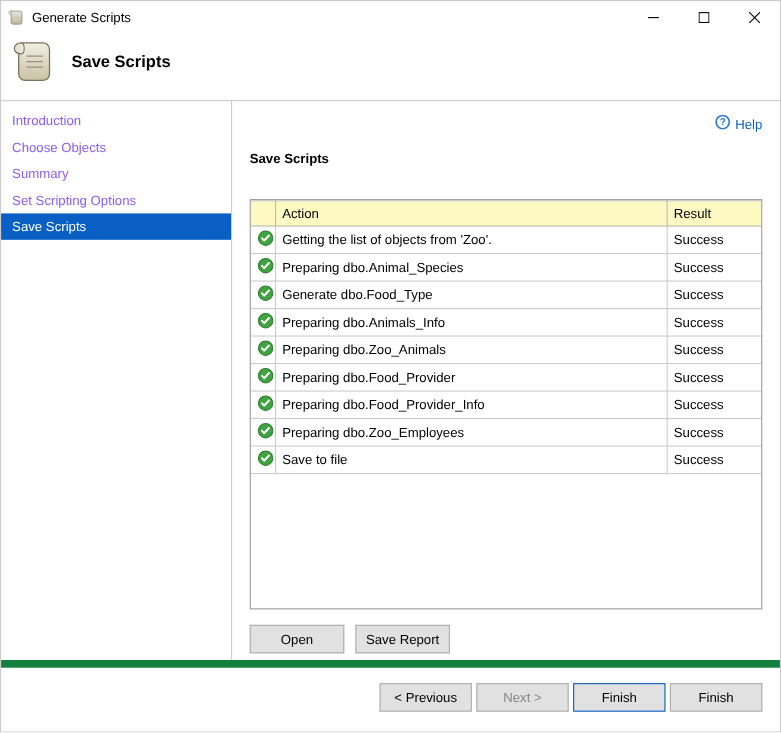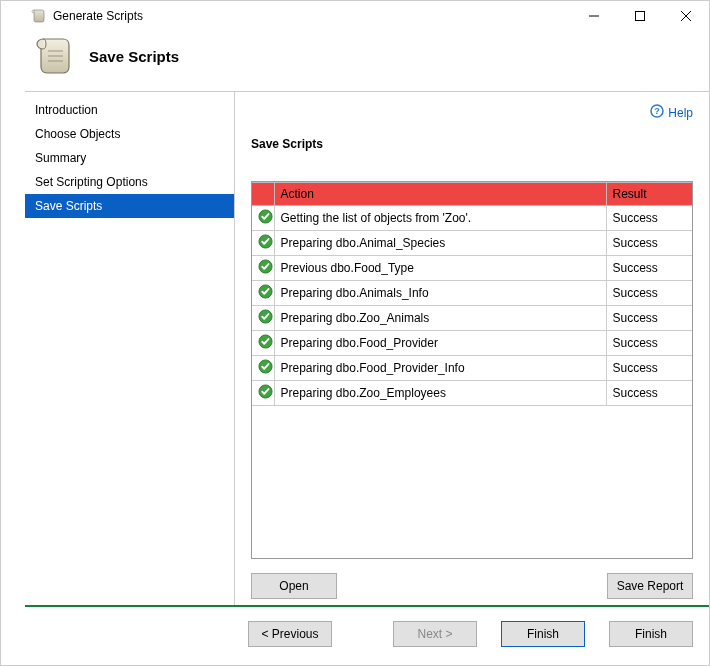--- a/index.html
+++ b/index.html
@@ -6,64 +6,64 @@
   html, body { margin:0; padding:0; }
   body {
     font-family: "Segoe UI", Tahoma, sans-serif;
     font-size: 12px;
     background: #fff;
     color: #000;
     width: 710px;
     height: 666px;
     overflow: hidden;
   }
-  .window { width:710px; height:666px; display:flex; flex-direction:column; border:1px solid #ccc;padding-left:24px; }
+  .window { width:710px; height:666px; display:flex; flex-direction:column; border:1px solid #ccc; }
   .titlebar { display:flex; align-items:center; height:30px; padding:0 0 0 6px; }
   .titlebar .app-icon { width:16px; height:16px; margin-right:6px; }
   .titlebar .title { flex:1; font-size:12px; }
   .titlebar .win-controls { display:flex; }
   .titlebar .win-btn { width:46px; height:30px; display:flex; align-items:center; justify-content:center; cursor:default; }
   .header {
     display:flex; align-items:center;
     padding: 4px 20px 14px 8px;
     border-bottom:1px solid #ccc;
   }
   .scroll-icon { width:42px; height:42px; margin-right:14px; }
   .header-title { font-size:15px; font-weight:bold; }
   .body { flex:1; display:flex; min-height:0; }
   .sidebar { width:210px; border-right:1px solid #ccc; padding-top:6px; }
-  .nav-item { padding:5px 10px; color:#000000; cursor:pointer; }
+  .nav-item { padding:5px 10px; color:#8b5cf6; cursor:pointer; }
   .nav-item.active { background:#0a5fc4; color:#fff; }
   .main { flex:1; display:flex; flex-direction:column; padding:8px 16px 0 16px; min-height:0; }
   .help-row { display:flex; justify-content:flex-end; padding:4px 0 10px; }
   .help-link { color:#0a5fc4; display:flex; align-items:center; gap:4px; cursor:pointer; }
   .section-label { font-size:12px; font-weight:bold; margin:6px 0 30px 0; }
   .table-wrap { border:1px solid #999; flex:1; min-height:0; overflow:hidden; display:flex; flex-direction:column; }
   table { border-collapse:collapse; width:100%; table-layout:fixed; }
-  thead th { text-align:left; font-weight:400; padding:4px 6px; border:1px solid #bbb; background:#ef4444; }
+  thead th { text-align:left; font-weight:400; padding:4px 6px; border:1px solid #bbb; background:#fef9c3; }
   thead th:first-child { width:22px; border-left:none; }
   thead th:last-child { width:86px; border-right:none; }
   tbody td { padding:3px 6px; border:1px solid #ccc; white-space:nowrap; overflow:hidden; text-overflow:ellipsis; }
   tbody td:first-child { width:22px; text-align:center; border-left:none; }
   tbody td:last-child { width:86px; border-right:none; }
   .check-icon { display:inline-block; vertical-align:middle; }
   .fill-space { flex:1; }
-  .mid-buttons { display:flex; justify-content:space-between; gap:10px; margin:14px 0 6px; }
+  .mid-buttons { display:flex; justify-content:flex-start; gap:10px; margin:14px 0 6px; }
   .mid-buttons button { width:86px; height:26px; background:#e1e1e1; border:1px solid #adadad; cursor:pointer; font-family:inherit; font-size:12px; }
   .footer {
-    border-top:2px solid #15803d;
+    border-top:7px solid #15803d;
     padding:14px 16px 18px;
-    display:flex; justify-content:flex-end; gap:24px;
+    display:flex; justify-content:flex-end; gap:4px;
   }
   .footer button {
     width:84px; height:26px;
     background:#e1e1e1; border:1px solid #adadad;
     font-family:inherit; font-size:12px;
   }
-  .footer button.disabled { color:#888;margin-left:37px; }
+  .footer button.disabled { color:#888; }
   .footer button.primary { border:1.6px solid #0a5fc4; }
 </style>
 </head>
 <body>
 
 <div class="window">
 
   <div class="titlebar">
     <span class="app-icon">
       <svg width="16" height="16" viewBox="0 0 32 32">
@@ -167,21 +167,21 @@
                       <path d="M4.5 8.2 l2.1 2.2 l4.6 -5" fill="none" stroke="#fff" stroke-width="2" stroke-linecap="round" stroke-linejoin="round"></path>
                     </svg></span></td>
                 <td>Preparing dbo.Animal_Species</td>
                 <td>Success</td>
               </tr>
               <tr>
                 <td><span class="check-icon"><svg width="15" height="15" viewBox="0 0 16 16">
                       <circle cx="8" cy="8" r="7" fill="#3fa33f" stroke="#2f7a2f" stroke-width="1"></circle>
                       <path d="M4.5 8.2 l2.1 2.2 l4.6 -5" fill="none" stroke="#fff" stroke-width="2" stroke-linecap="round" stroke-linejoin="round"></path>
                     </svg></span></td>
-                <td>Previous dbo.Food_Type</td>
+                <td>Generate dbo.Food_Type</td>
                 <td>Success</td>
               </tr>
               <tr>
                 <td><span class="check-icon"><svg width="15" height="15" viewBox="0 0 16 16">
                       <circle cx="8" cy="8" r="7" fill="#3fa33f" stroke="#2f7a2f" stroke-width="1"></circle>
                       <path d="M4.5 8.2 l2.1 2.2 l4.6 -5" fill="none" stroke="#fff" stroke-width="2" stroke-linecap="round" stroke-linejoin="round"></path>
                     </svg></span></td>
                 <td>Preparing dbo.Animals_Info</td>
                 <td>Success</td>
               </tr>
@@ -208,20 +208,28 @@
                     </svg></span></td>
                 <td>Preparing dbo.Food_Provider_Info</td>
                 <td>Success</td>
               </tr>
               <tr>
                 <td><span class="check-icon"><svg width="15" height="15" viewBox="0 0 16 16">
                       <circle cx="8" cy="8" r="7" fill="#3fa33f" stroke="#2f7a2f" stroke-width="1"></circle>
                       <path d="M4.5 8.2 l2.1 2.2 l4.6 -5" fill="none" stroke="#fff" stroke-width="2" stroke-linecap="round" stroke-linejoin="round"></path>
                     </svg></span></td>
                 <td>Preparing dbo.Zoo_Employees</td>
+                <td>Success</td>
+              </tr>
+              <tr>
+                <td><span class="check-icon"><svg width="15" height="15" viewBox="0 0 16 16">
+                      <circle cx="8" cy="8" r="7" fill="#3fa33f" stroke="#2f7a2f" stroke-width="1"></circle>
+                      <path d="M4.5 8.2 l2.1 2.2 l4.6 -5" fill="none" stroke="#fff" stroke-width="2" stroke-linecap="round" stroke-linejoin="round"></path>
+                    </svg></span></td>
+                <td>Save to file</td>
                 <td>Success</td>
               </tr>
             </tbody>
         </table>
         <div class="fill-space"></div>
       </div>
 
       <div class="mid-buttons">
         <button>Open</button>
         <button>Save Report</button>

